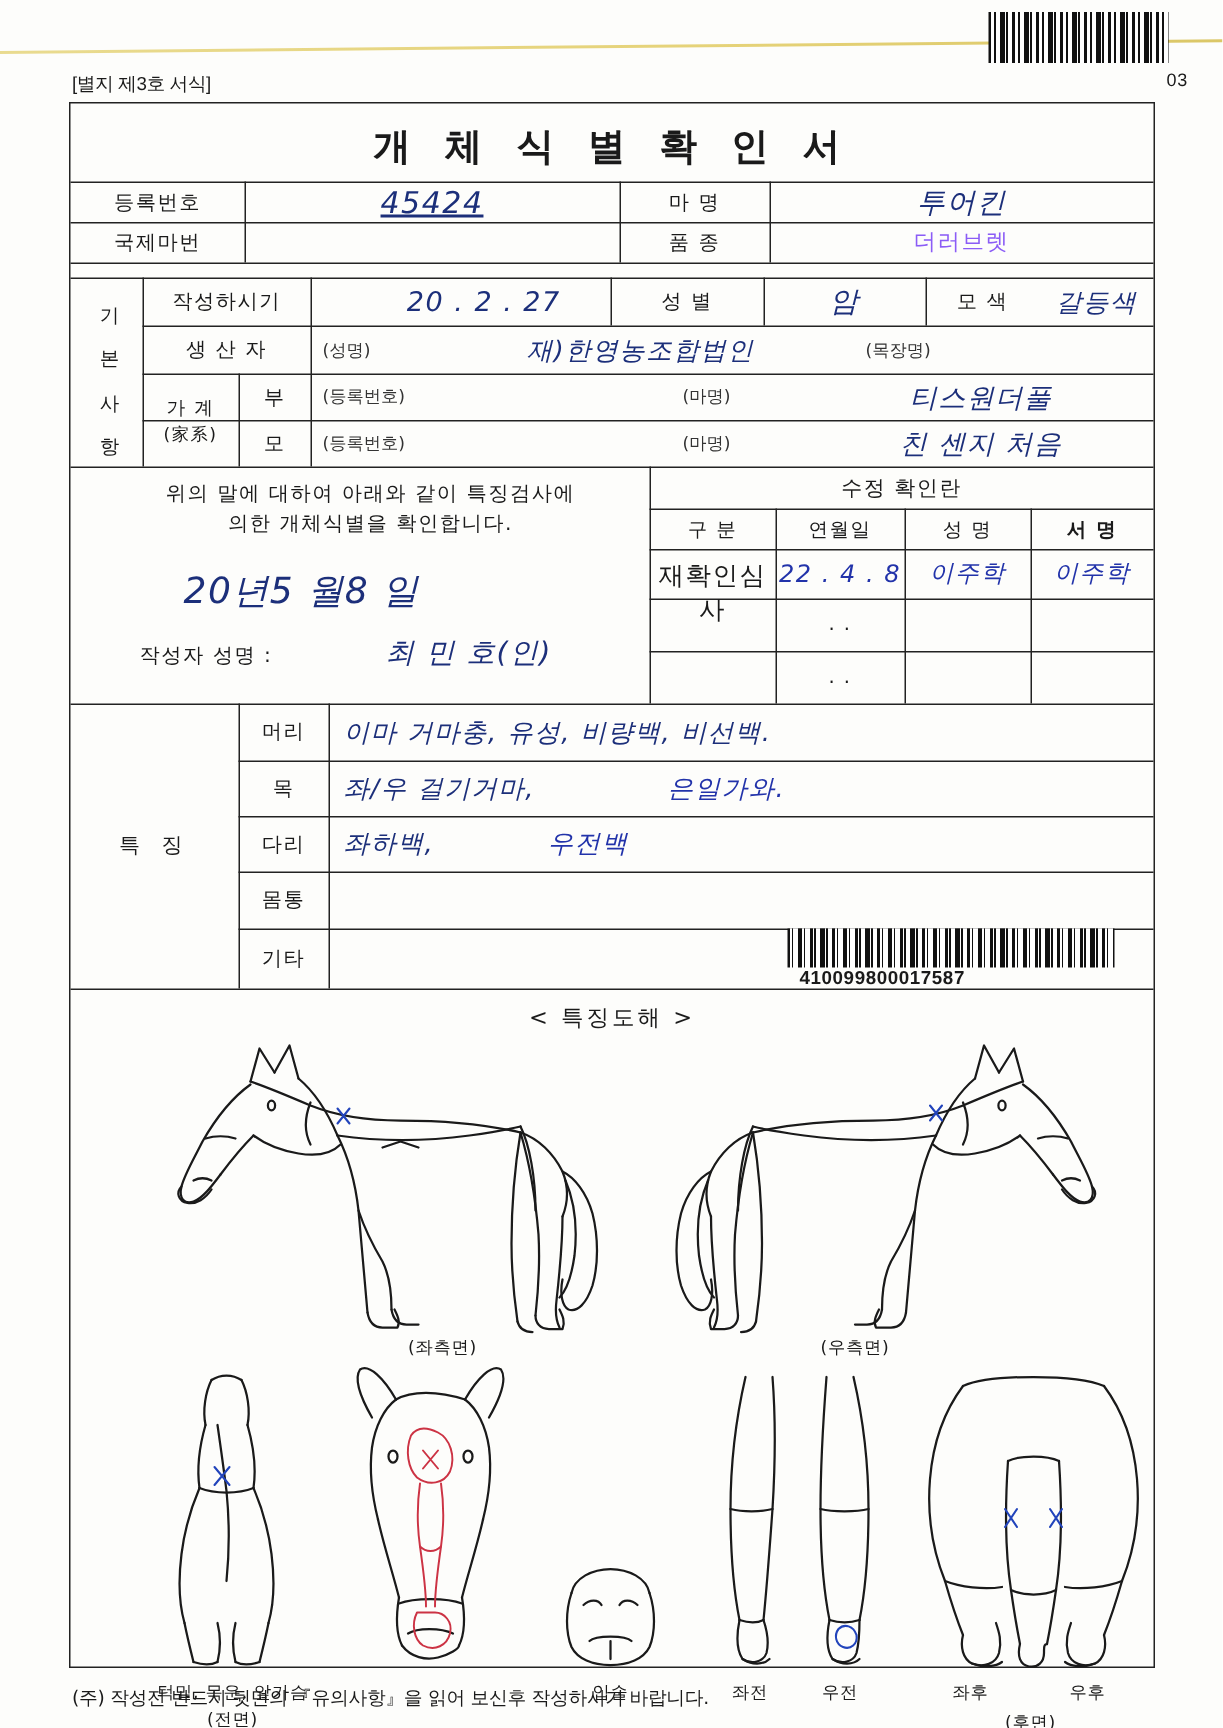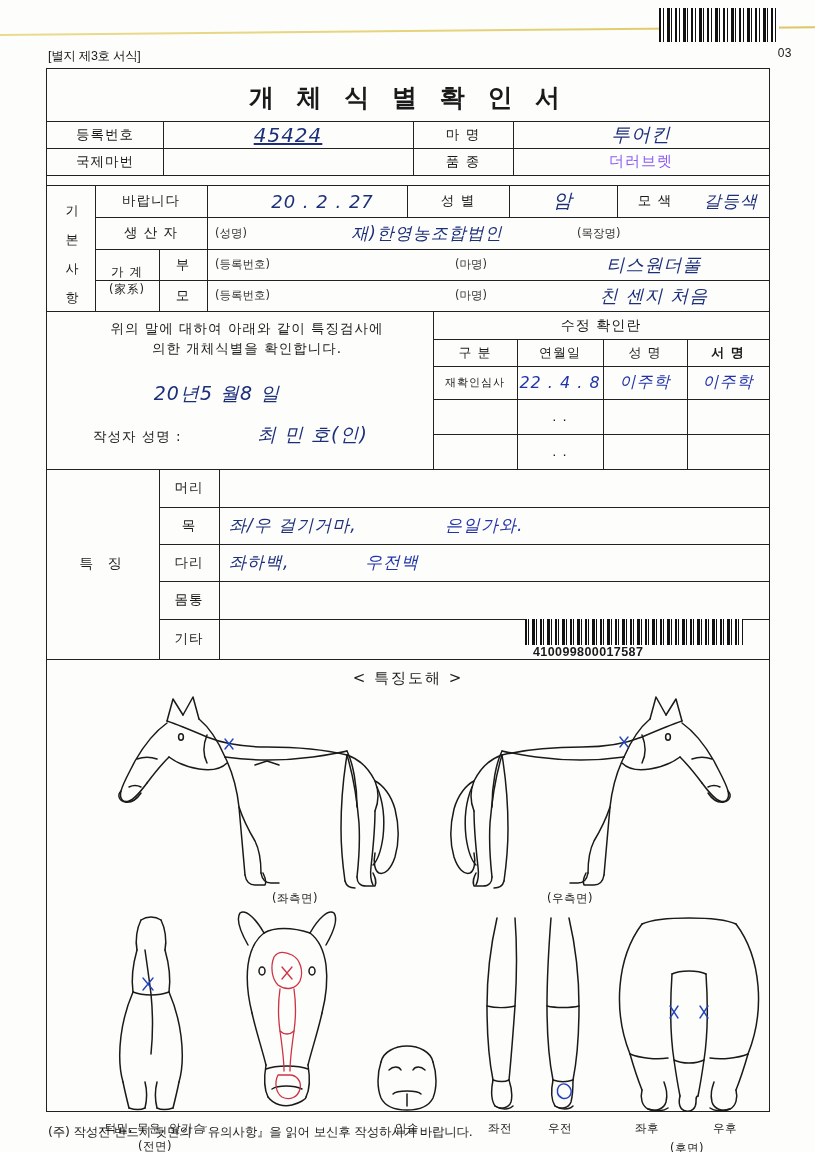--- a/index.html
+++ b/index.html
@@ -222,21 +222,21 @@
     <div class="vline" style="left:160px; top:116px; height:126px;"></div>
     <div class="vline" style="left:360px; top:116px; height:32px;"></div>
     <div class="vline" style="left:462px; top:116px; height:32px;"></div>
     <div class="vline" style="left:570px; top:116px; height:32px;"></div>
     <div class="vline" style="left:112px; top:180px; height:62px;"></div>
 
     <div class="cell" style="left:0; top:116px; width:48px; height:126px; font-size:13px; flex-direction:column; line-height:1.45;">
       <span style="writing-mode:vertical-rl; letter-spacing:6px;">기 본 사 항</span>
     </div>
 
-    <div class="cell" style="left:48px; top:116px; width:112px; height:32px;">바랍니다</div>
+    <div class="cell" style="left:48px; top:116px; width:112px; height:32px;">작성하시기</div>
     <div class="cell hand" style="left:160px; top:116px; width:200px; height:32px; font-size:18px;padding-left:31px;">20 . 2 . 27</div>
     <div class="cell" style="left:360px; top:116px; width:102px; height:32px;">성  별</div>
     <div class="cell hand" style="left:462px; top:116px; width:108px; height:32px; font-size:19px;">암</div>
     <div class="cell" style="left:570px; top:116px; width:76px; height:32px;">모  색</div>
     <div class="cell hand" style="left:646px; top:116px; width:76px; height:32px; font-size:17px;">갈등색</div>
 
     <div class="cell" style="left:48px; top:148px; width:112px; height:32px;">생 산 자</div>
     <div class="cell left lbl-sm" style="left:160px; top:148px; width:80px; height:32px;">(성명)</div>
     <div class="cell hand" style="left:240px; top:148px; width:280px; height:32px; font-size:17px;">재)한영농조합법인</div>
     <div class="cell left lbl-sm" style="left:522px; top:148px; width:80px; height:32px;">(목장명)</div>
@@ -255,39 +255,39 @@
 
     <div class="cell left lbl-sm" style="left:160px; top:211px; width:120px; height:31px;">(등록번호)</div>
     <div class="cell left lbl-sm" style="left:400px; top:211px; width:90px; height:31px;">(마명)</div>
     <div class="cell hand" style="left:492px; top:211px; width:230px; height:31px; font-size:18px;">친 센지 처음</div>
 
     <div class="hline" style="left:0; top:400px; width:722px;"></div>
     <div class="vline" style="left:386px; top:242px; height:158px;"></div>
 
     <div class="cell" style="left:20px; top:250px; width:360px; height:20px; font-size:13.5px;">위의 말에 대하여 아래와 같이 특징검사에</div>
     <div class="cell" style="left:20px; top:270px; width:360px; height:20px; font-size:13.5px;">의한 개체식별을 확인합니다.</div>
-    <div class="cell hand" style="left:40px; top:312px; width:260px; height:26px; font-size:19px;">20년5 월8 일</div>
+    <div class="cell hand" style="left:24px; top:312px; width:260px; height:26px; font-size:24px;">20년5 월8 일</div>
     <div class="cell" style="left:46px; top:356px; width:170px; height:24px; font-size:13.5px; justify-content:flex-start;">작성자 성명 :</div>
     <div class="cell hand" style="left:210px; top:352px; width:180px; height:28px; font-size:19px; justify-content:flex-start;">최  민  호(인)</div>
 
     <div class="cell" style="left:386px; top:244px; width:336px; height:26px; font-size:14px;">수정 확인란</div>
     <div class="hline" style="left:386px; top:270px; width:336px;"></div>
     <div class="hline" style="left:386px; top:297px; width:336px;"></div>
     <div class="hline" style="left:386px; top:330px; width:336px;"></div>
     <div class="hline" style="left:386px; top:365px; width:336px;"></div>
     <div class="vline" style="left:470px; top:270px; height:130px;"></div>
     <div class="vline" style="left:556px; top:270px; height:130px;"></div>
     <div class="vline" style="left:640px; top:270px; height:130px;"></div>
 
     <div class="cell" style="left:386px; top:270px; width:84px; height:27px; font-size:13px;">구  분</div>
     <div class="cell" style="left:470px; top:270px; width:86px; height:27px; font-size:13px;">연월일</div>
     <div class="cell" style="left:556px; top:270px; width:84px; height:27px; font-size:13px;">성  명</div>
     <div class="cell" style="left:640px; top:270px; width:82px; height:27px; font-size:13px;font-weight:bold;">서  명</div>
 
-    <div class="cell" style="left:386px; top:297px; width:84px; height:33px; font-size:11px;">재확인심사</div>
+    <div class="cell" style="left:386px; top:309px; width:84px; height:33px; font-size:17px;text-align:center;">재확인심사</div>
     <div class="cell hand blue" style="left:470px; top:297px; width:86px; height:33px; font-size:16px;">22 . 4 . 8</div>
     <div class="cell hand blue" style="left:556px; top:297px; width:84px; height:33px; font-size:16px;">이주학</div>
     <div class="cell hand blue" style="left:640px; top:297px; width:82px; height:33px; font-size:16px;">이주학</div>
 
     <div class="cell" style="left:386px; top:330px; width:84px; height:35px;"></div>
     <div class="cell" style="left:470px; top:330px; width:86px; height:35px; font-size:13px;">.    .</div>
     <div class="cell" style="left:556px; top:330px; width:84px; height:35px;"></div>
     <div class="cell" style="left:640px; top:330px; width:82px; height:35px;"></div>
 
     <div class="cell" style="left:386px; top:365px; width:84px; height:35px;"></div>
@@ -304,20 +304,21 @@
     <div class="vline" style="left:172px; top:400px; height:190px;"></div>
 
     <div class="cell" style="left:0; top:400px; width:112px; height:190px; font-size:14px; letter-spacing:5px;">특  징</div>
 
     <div class="cell" style="left:112px; top:400px; width:60px; height:38px;">머리</div>
     <div class="cell" style="left:112px; top:438px; width:60px; height:37px;">목</div>
     <div class="cell" style="left:112px; top:475px; width:60px; height:37px;">다리</div>
     <div class="cell" style="left:112px; top:512px; width:60px; height:38px;">몸통</div>
     <div class="cell" style="left:112px; top:550px; width:60px; height:40px;">기타</div>
 
+    <div class="cell hand" style="left:182px; top:400px; width:530px; height:38px; justify-content:flex-start; font-size:17px;">이마 거마충, 유성, 비량백, 비선백.</div>
 
     <div class="cell hand" style="left:182px; top:438px; width:230px; height:37px; justify-content:flex-start; font-size:17px;">좌/우 걸기거마,</div>
     <div class="cell hand blue" style="left:398px; top:438px; width:220px; height:37px; justify-content:flex-start; font-size:17px;">은일가와.</div>
 
     <div class="cell hand" style="left:182px; top:475px; width:150px; height:37px; justify-content:flex-start; font-size:17px;">좌하백,</div>
     <div class="cell hand blue" style="left:318px; top:475px; width:200px; height:37px; justify-content:flex-start; font-size:17px;">우전백</div>
 
     <div class="cell hand" style="left:182px; top:512px; width:530px; height:38px; justify-content:flex-start; font-size:17px;"></div>
     <div class="cell hand" style="left:182px; top:550px; width:300px; height:40px; justify-content:flex-start; font-size:17px;"></div>
 

